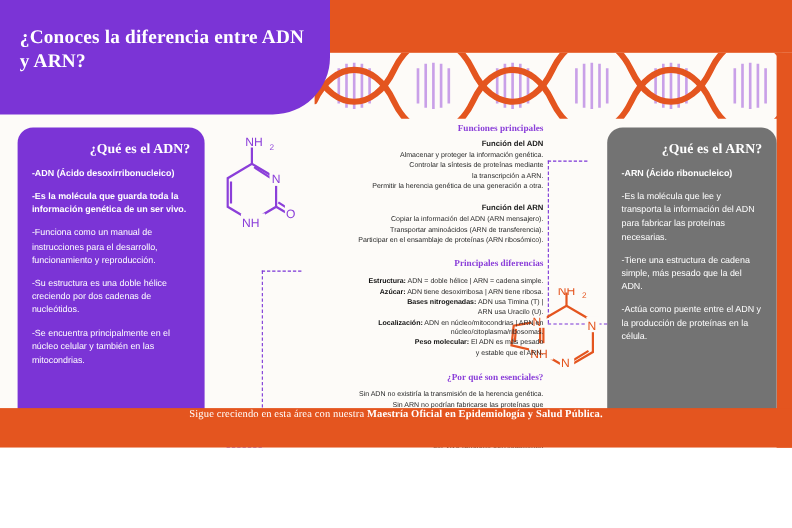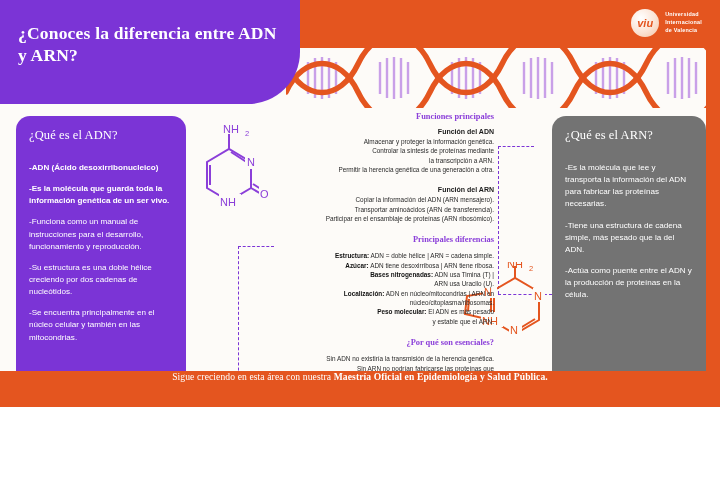--- a/index.html
+++ b/index.html
@@ -38,22 +38,22 @@
   .helix{position:absolute;left:286px;top:48px;width:434px;height:60px;}
 
   
   .panel{
     position:absolute;border-radius:14px;color:#ffffff;
     padding:12px 13px 14px 13px;box-sizing:border-box;
   }
   .panel-left{left:16px;top:116px;width:170px;height:288px;background:#7b34d6;}
   .panel-right{left:552px;top:116px;width:154px;height:288px;background:#737373;}
   .panel-title{
-    text-align:left;font-family:"Liberation Serif", serif;
-    font-size:12.5px;font-weight:normal;margin-bottom:19px;letter-spacing:.1px;
+    text-align:right;font-family:"Liberation Serif", serif;
+    font-size:12.5px;font-weight:bold;margin-bottom:9px;letter-spacing:.1px;
   }
   .panel p{margin:0 0 9px 0;font-size:8.1px;line-height:1.5;font-weight:bold;}
   .panel p.thin{font-weight:normal;}
 
   
   .center{position:absolute;left:226px;top:112px;width:268px;text-align:right;}
   .c-head{
     color:#8b3fd9;font-family:"Liberation Serif", serif;
     font-size:8.4px;font-weight:bold;margin:0 0 7px 0;
   }
@@ -133,42 +133,35 @@
         <line x1="410" y1="14" x2="410" y2="46"></line>
       </g>
       <path d="M0,44 C18,6 54,6 72,44 C90,82 126,82 144,44 C162,6 198,6 216,44 C234,82 270,82 288,44 C306,6 342,6 360,44 C378,82 414,82 432,44" fill="none" stroke="#e4551f" stroke-width="5.5" stroke-linecap="round"></path>
       <path d="M0,16 C18,54 54,54 72,16 C90,-22 126,-22 144,16 C162,54 198,54 216,16 C234,-22 270,-22 288,16 C306,54 342,54 360,16 C378,-22 414,-22 432,16" fill="none" stroke="#e4551f" stroke-width="5.5" stroke-linecap="round"></path>
     </svg>
   </div>
 
   <div class="header-purple"></div>
   <div class="header-title">¿Conoces la diferencia entre ADN y ARN?</div>
 
-  <div class="logo-wrap">
-    <div class="logo-mark">viu</div>
-    <div class="logo-text">
-      <div>Universidad</div>
-      <div>Internacional</div>
-      <div>de Valencia</div>
-    </div>
-  </div>
 
   <div class="edge-right"></div>
 
   <div class="panel panel-left">
     <div class="panel-title">¿Qué es el ADN?</div>
     <p>-ADN (Ácido desoxirribonucleico)</p>
     <p>-Es la molécula que guarda toda la información genética de un ser vivo.</p>
     <p class="thin">-Funciona como un manual de instrucciones para el desarrollo, funcionamiento y reproducción.</p>
     <p class="thin">-Su estructura es una doble hélice creciendo por dos cadenas de nucleótidos.</p>
     <p class="thin">-Se encuentra principalmente en el núcleo celular y también en las mitocondrias.</p>
   </div>
 
   <div class="panel panel-right">
     <div class="panel-title">¿Qué es el ARN?</div>
+    <p>-ARN (Ácido ribonucleico)</p>
     <p class="thin">-Es la molécula que lee y transporta la información del ADN para fabricar las proteínas necesarias.</p>
     <p class="thin">-Tiene una estructura de cadena simple, más pesado que la del ADN.</p>
     <p class="thin">-Actúa como puente entre el ADN y la producción de proteínas en la célula.</p>
   </div>
 
   <div class="dash dash-v d1v"></div>
   <div class="dash dash-h d1h"></div>
   <div class="dash dash-h d1h2"></div>
   <div class="dash dash-v d2v"></div>
   <div class="dash dash-h d2h"></div>

